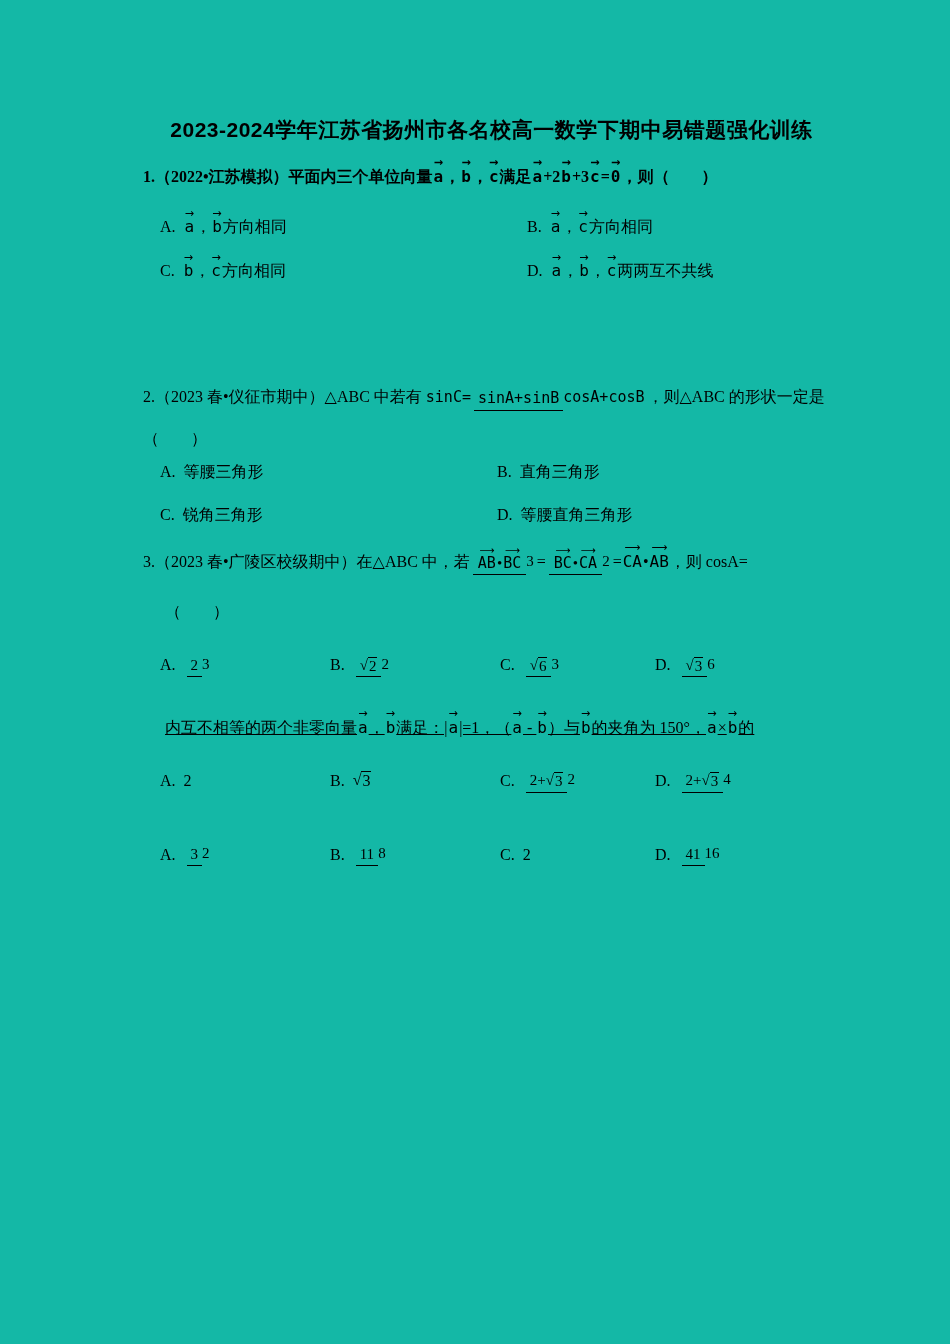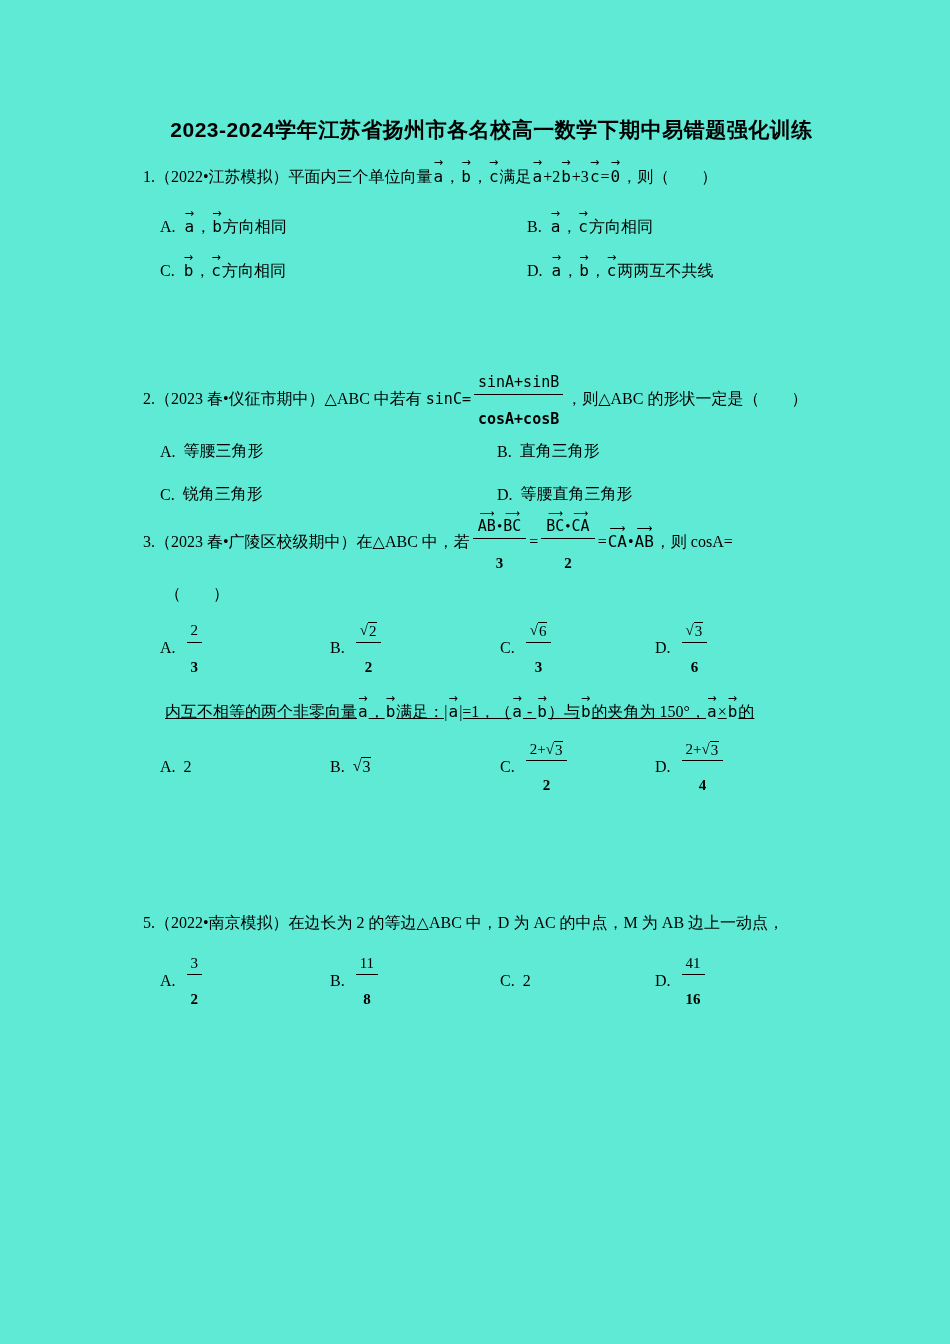--- a/index.html
+++ b/index.html
@@ -1,20 +1,20 @@
 <!DOCTYPE html>
 <html><head>
 <meta charset="utf-8">
 <style>
   html, body { margin: 0; padding: 0; background: #ffffff; }
   .page {
     position: relative;
     width: 950px;
     height: 1344px;
-    background: #5eead4;
+    background: #14b8a6;
     box-sizing: border-box;
     padding: 116px 110px 0 143px;
     color: #000;
     font-family: "Liberation Serif", "DejaVu Serif", serif;
     font-size: 16px;
     overflow: hidden;
   }
   .doc-title {
     margin: 0;
     font-size: 21px;
@@ -27,21 +27,21 @@
     margin: 30px 0 0 0;
     font-size: 16.5px;
     font-weight: 700;
     font-family: "Liberation Sans", "DejaVu Sans", sans-serif;
   }
   .qline {
     padding-top: 9px;
     line-height: 1.45;
   }
   .qline.cont { padding-left: 22px; }
-  .q1-line { margin-top: 12px; }
+  .q1-line { margin-top: 12px; font-weight: bold; }
   .q2-line { margin-top: 80px; }
   .q3-line1 { margin-top: 0; }
   .q4-line1 { margin-top: 6px; }
   .q4-line2 { margin-top: 14px; text-decoration: underline; }
   .q4-line3 { margin-top: 8px; }
   .q5-line1 { margin-top: 106px; }
   .q5-line2 { margin-top: 10px; }
 
   .opts {
     display: grid;
@@ -76,30 +76,29 @@
     position: absolute;
     left: 50%;
     transform: translateX(-50%);
     top: -0.95em;
     font-size: 0.7em;
     font-family: "DejaVu Sans", sans-serif;
     line-height: 1;
   }
   .frac {
     display: inline-flex;
-    flex-direction: column;
+    flex-direction: row;
     vertical-align: middle;
     text-align: center;
-    margin: 0 3px;
+    margin: 16px 3px;
     font-size: 15px;
     line-height: 1.3;
-    gap: 14px;
   }
   .fnum { border-bottom: 1px solid #000; padding: 2px 4px 1px; display: block; }
-  .fden { padding-top: 1px; display: block; font-weight: bold; }
+  .fden { padding-top: 1px; display: block; }
   .sqrt { white-space: nowrap; display: inline-flex; align-items: flex-start; }
   .rsign { line-height: 1.15; }
   .rad { border-top: 1px solid #000; line-height: 1.15; padding: 0 1px; }
   .ital { }
   .mono { font-family: "DejaVu Sans Mono", monospace; font-size: 15px; }
 </style>
 </head>
 <body>
 
 <div class="page">
@@ -234,21 +233,20 @@
                   <span class="rsign">√</span>
                   <span class="rad">3</span>
                 </span></span>
               <span class="fden">4</span>
             </span></span>
       </div>
     </div>
   </section>
 
   <section>
-    <div class="qline q5-line1">5.（2022•南京模拟）在边长为 2 的等边△<span class="ital">ABC</span> 中，<span class="ital">D</span> 为 <span class="ital">AC</span> 的中点，<span class="ital">M</span> 为 <span class="ital">AB</span> 边上一动点，</div>
     <div class="opts opts4 q5-opts">
       <div class="opt">
         <span class="olabel">A.</span>
         <span class="ocontent"><span class="frac">
               <span class="fnum">3</span>
               <span class="fden">2</span>
             </span></span>
       </div>
       <div class="opt">
         <span class="olabel">B.</span>

